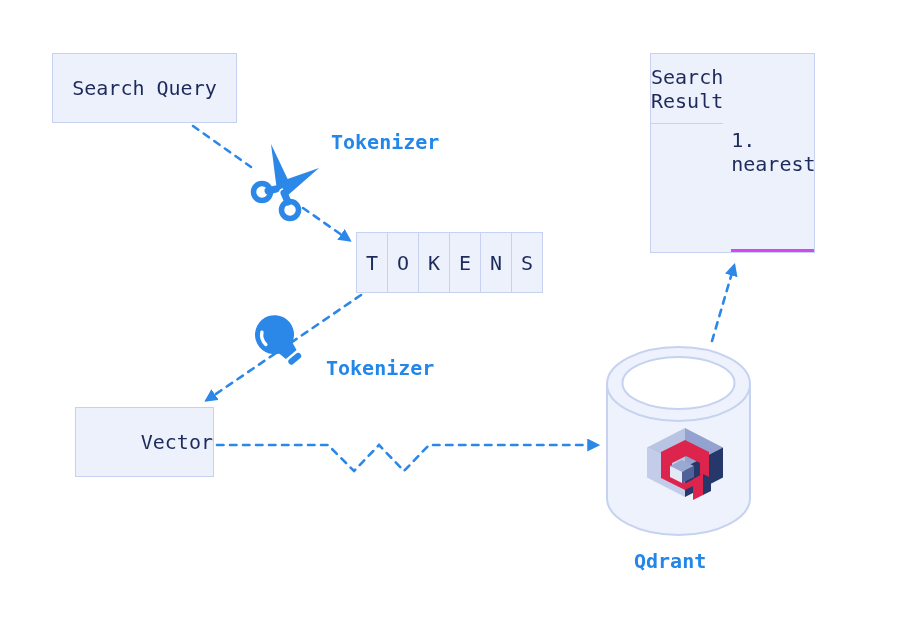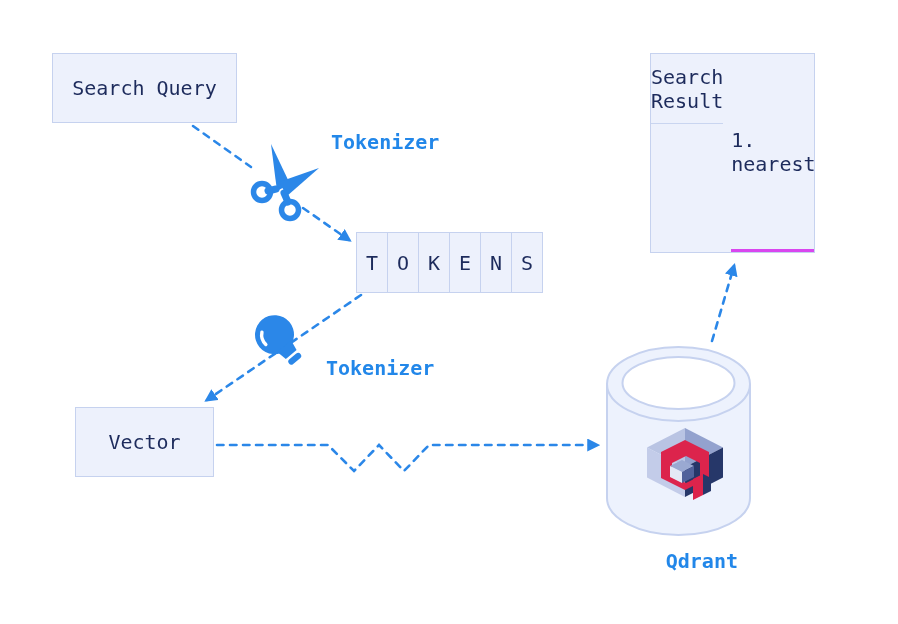--- a/index.html
+++ b/index.html
@@ -22,21 +22,21 @@
     border: 1.5px solid #c6d2ef;
     border-radius: 0;
     color: #1d2b5c;
     display: flex;
     align-items: center;
     justify-content: center;
     font-size: 20px;
     box-sizing: border-box;
   }
   .node-search-query { left: 52px; top: 53px; width: 185px; height: 70px; }
-  .node-vector       { left: 75px; top: 407px; width: 139px; height: 70px; }
+  .node-vector       { left: 75px; top: 407px; width: 139px; height: 70px; justify-content: flex-end; }
 
   .node-tokens {
     left: 356px; top: 232px; width: 187px; height: 61px;
     padding: 0; overflow: hidden;
   }
   .token-cell {
     flex: 1 1 0;
     height: 100%;
     display: flex;
     align-items: center;
@@ -68,21 +68,21 @@
   .blue-label {
     position: absolute;
     color: #2287e9;
     font-weight: bold;
     font-size: 20px;
     white-space: nowrap;
   }
   .label-tokenizer { left: 331px; top: 130px; }
   .label-embedding { left: 326px; top: 356px; }
   .label-qpr { left: 271px; top: 497px; width: 252px; text-align: center; }
-  .label-qdrant { left: 634px; top: 549px; width: 104px; text-align: right; }
+  .label-qdrant { left: 634px; top: 549px; width: 104px; text-align: left; }
 </style>
 </head>
 <body>
 
 <div class="canvas">
 
   <svg class="layer" viewBox="0 0 898 624">
     <defs>
       <marker id="ah" viewBox="0 0 10 10" refX="7.5" refY="5" markerWidth="5" markerHeight="5" orient="auto-start-reverse">
         <path d="M0,0 L10,5 L0,10 Z" fill="#2b87e8"></path>

